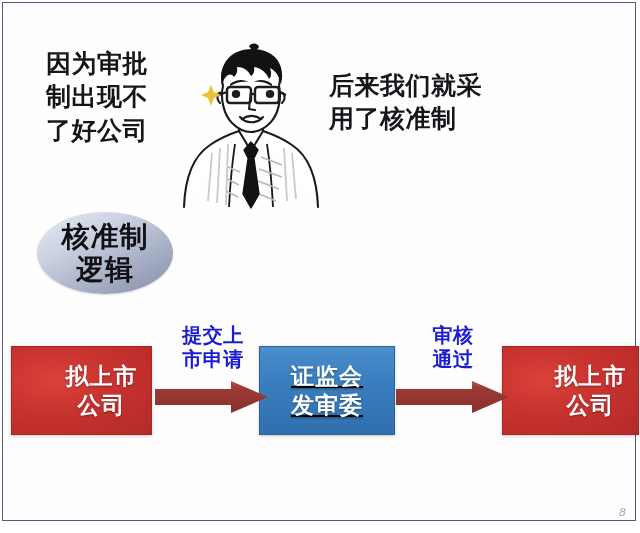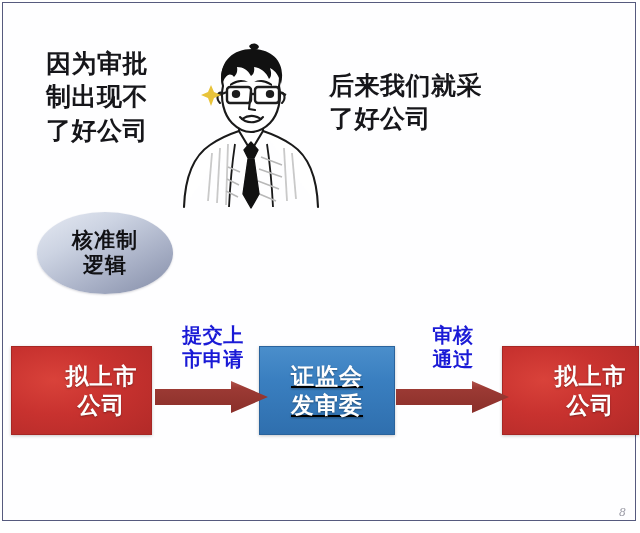--- a/index.html
+++ b/index.html
@@ -76,21 +76,21 @@
     border-radius: 50%;
     background: linear-gradient(152deg, #e6eaf3 0%, #ccd3e2 32%, #a8b0c6 66%, #848da8 100%);
     box-shadow: 0 1px 2px rgba(60,60,80,0.20);
     display: flex;
     align-items: center;
     justify-content: center;
   }
   #logic-ellipse .ell-text {
     font-family: "DejaVu Serif", "Liberation Serif", serif;
     font-weight: 700;
-    font-size: 21px;
+    font-size: 28px;
     line-height: 1.18;
     color: #111114;
     text-align: center;
     white-space: pre;
     letter-spacing: 1px;
   }
 
   
   .flow-box {
     position: absolute;
@@ -171,21 +171,21 @@
 
 <div id="slide">
 
   <div id="slide-frame">
 
     <div class="speech" id="speech-left">因为审批
 制出现不
 了好公司</div>
 
     <div class="speech" id="speech-right">后来我们就采
-了好公司</div>
+用了核准制</div>
 
     <div id="person">
       <svg width="170" height="180" viewBox="0 0 170 180" xmlns="http://www.w3.org/2000/svg">
         <g fill="none" stroke="#1a1a1a" stroke-width="2.1" stroke-linecap="round" stroke-linejoin="round">
 
           <path d="M18 178 C19 150 26 128 44 116 C54 109 64 105 73 102" fill="#ffffff"></path>
           <path d="M152 178 C151 150 144 128 126 116 C116 109 106 105 97 102" fill="#ffffff"></path>
 
           <path d="M73 102 L85 122 L97 102" fill="#ffffff"></path>
 

